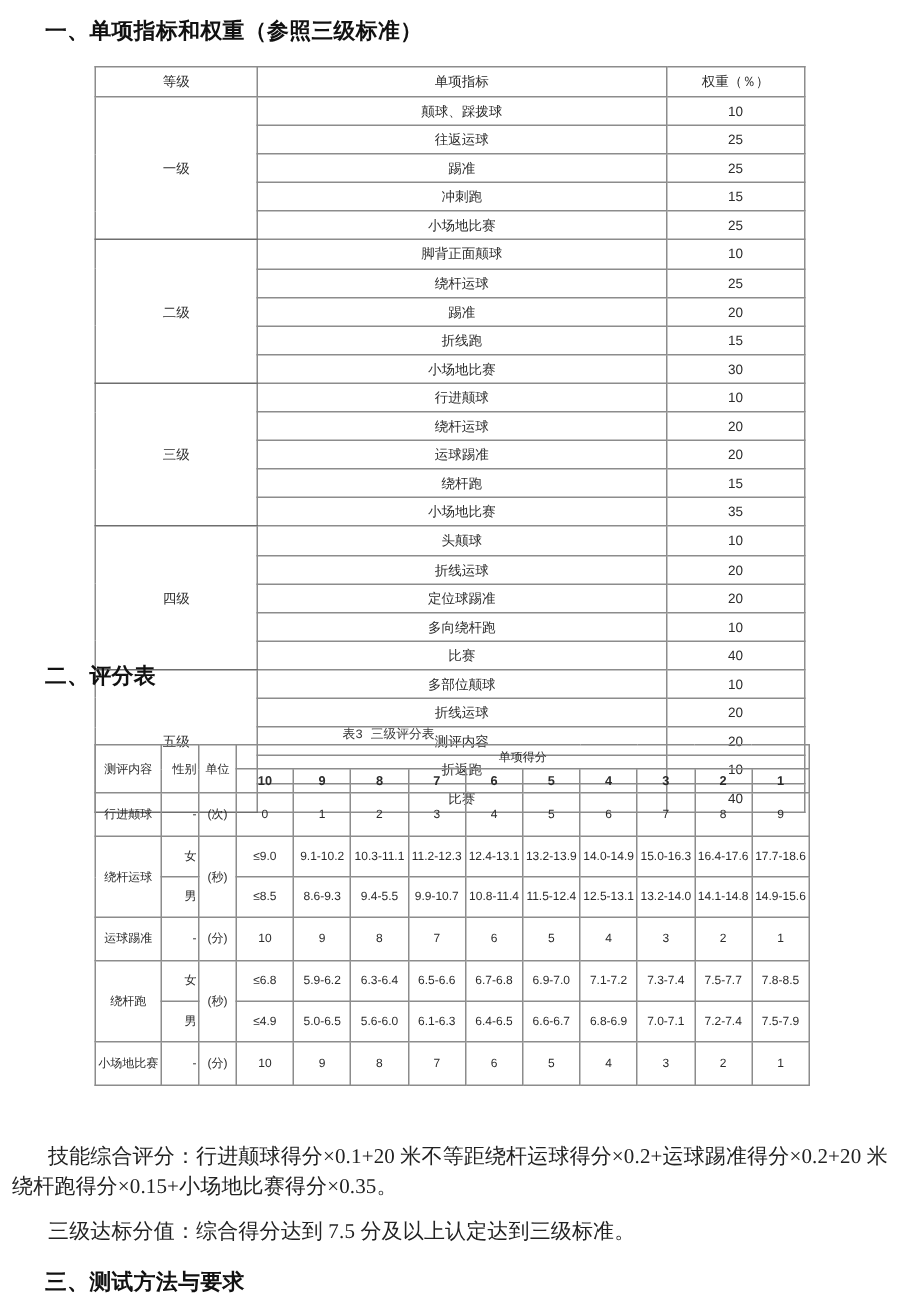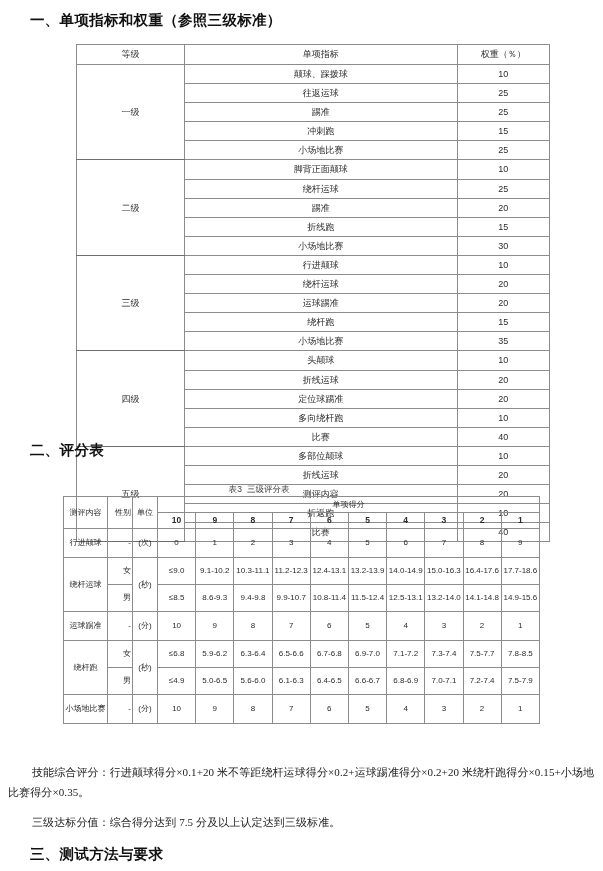--- a/index.html
+++ b/index.html
@@ -39,21 +39,20 @@
     left: 63px;
     top: 44px;
     width: 474px;
   }
   table.t1 {
     border-collapse: collapse;
     width: 474px;
     font-size: 9px;
     font-family: "Liberation Sans", "DejaVu Sans", sans-serif;
     color: #2b2b2b;
-    margin-left: 13px;
   }
   table.t1 td, table.t1 th {
     border: 1px solid #8c8c8c;
     text-align: center;
     vertical-align: middle;
     padding: 0;
     height: 18.1px;
     line-height: 18.1px;
     font-weight: normal;
   }
@@ -108,21 +107,21 @@
   .t2 .hdr-span    { height: 15px; }
   .t2 .hdr-num     { height: 15px; font-weight: bold; font-size: 8.5px; }
   .t2 .r-plain     { height: 28px; }
   .t2 .r-range     { height: 26px; }
   .t2 .nowrapcell  { word-break: keep-all; }
 
   
   .para {
     position: absolute;
     font-family: "Liberation Serif", "DejaVu Serif", serif;
-    font-size: 11px;
+    font-size: 14px;
     color: #222;
     line-height: 20px;
     letter-spacing: 0.1px;
   }
   #para-1 { left: 8px; top: 762px; width: 590px; text-indent: 24px; }
   #para-2 { left: 8px; top: 812px; width: 590px; text-indent: 24px; }
 </style>
 </head>
 <body>
 
@@ -303,21 +302,21 @@
             <td class="col-score r-range">13.2-13.9</td>
             <td class="col-score r-range">14.0-14.9</td>
             <td class="col-score r-range">15.0-16.3</td>
             <td class="col-score r-range">16.4-17.6</td>
             <td class="col-score r-range">17.7-18.6</td>
           </tr>
           <tr>
             <td class="col-sex">男</td>
             <td class="col-score r-range">≤8.5</td>
             <td class="col-score r-range">8.6-9.3</td>
-            <td class="col-score r-range">9.4-9.8</td>
+            <td class="col-score r-range">9.4-5.5</td>
             <td class="col-score r-range">9.9-10.7</td>
             <td class="col-score r-range">10.8-11.4</td>
             <td class="col-score r-range">11.5-12.4</td>
             <td class="col-score r-range">12.5-13.1</td>
             <td class="col-score r-range">13.2-14.0</td>
             <td class="col-score r-range">14.1-14.8</td>
             <td class="col-score r-range">14.9-15.6</td>
           </tr>
           <tr>
             <td class="col-content">运球踢准</td>

